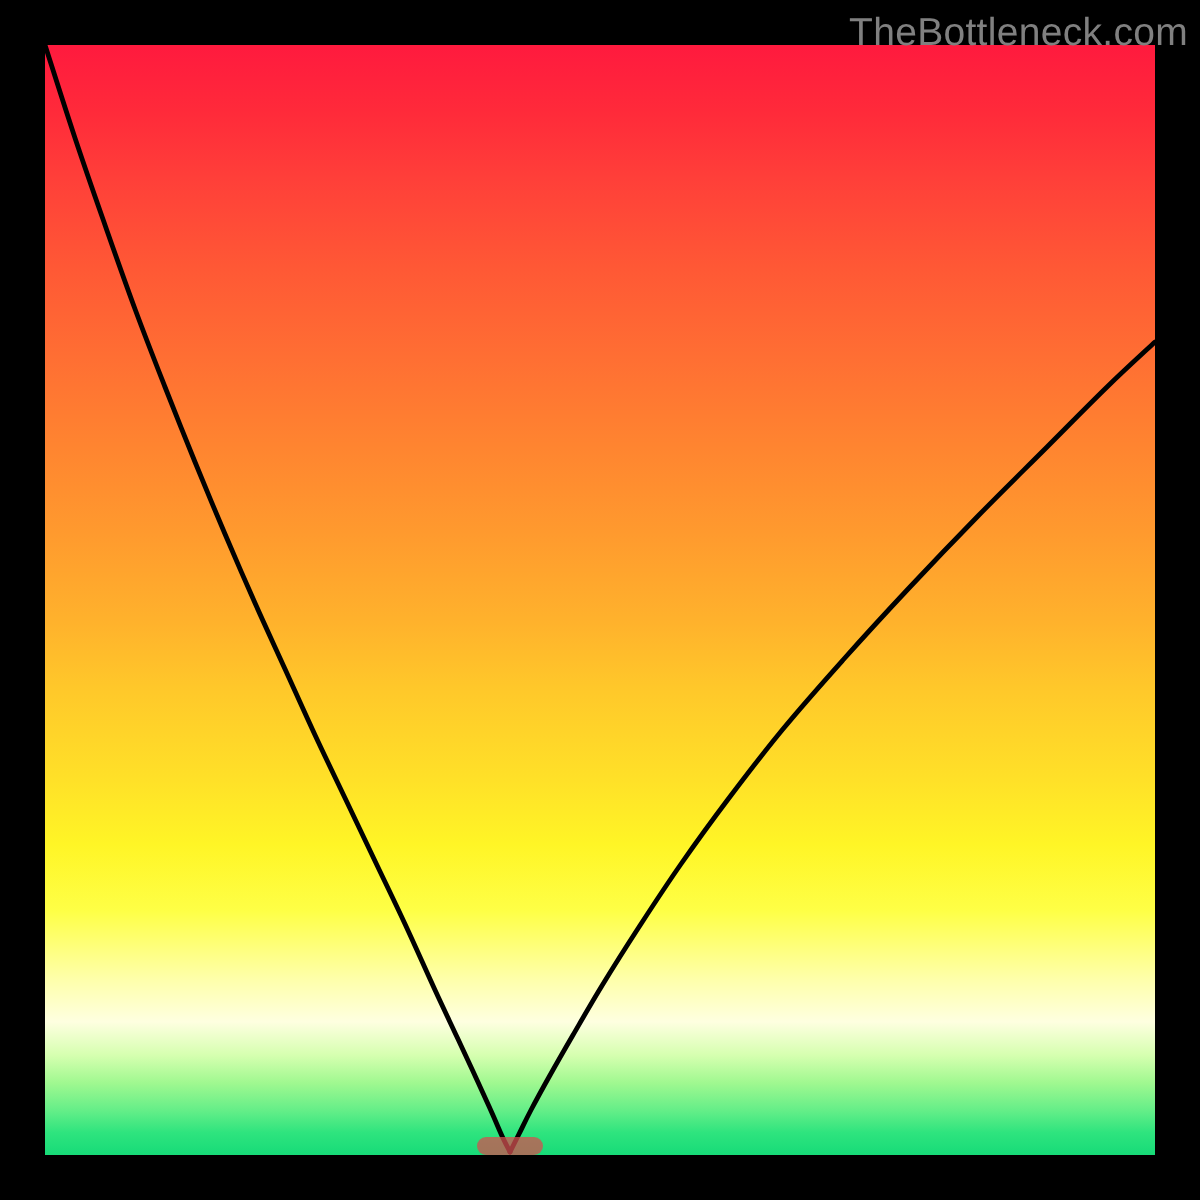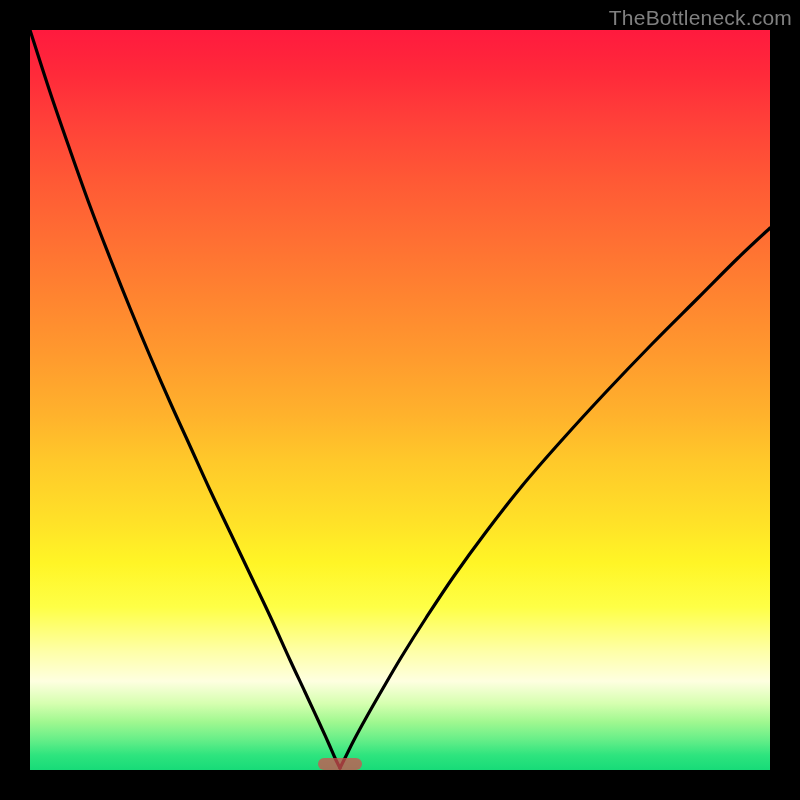--- a/index.html
+++ b/index.html
@@ -55,21 +55,21 @@
     top: 0;
     width: 740px;
     height: 740px;
     overflow: visible;
   }
   .watermark {
     position: absolute;
     top: 6px;
     right: 8px;
     color: #808080;
-    font-size: 21px;
+    font-size: 26px;
     font-weight: 500;
     letter-spacing: 0.2px;
     user-select: none;
   }
   .bottom-marker {
     position: absolute;
     width: 44px;
     height: 12px;
     border-radius: 6px;
     

